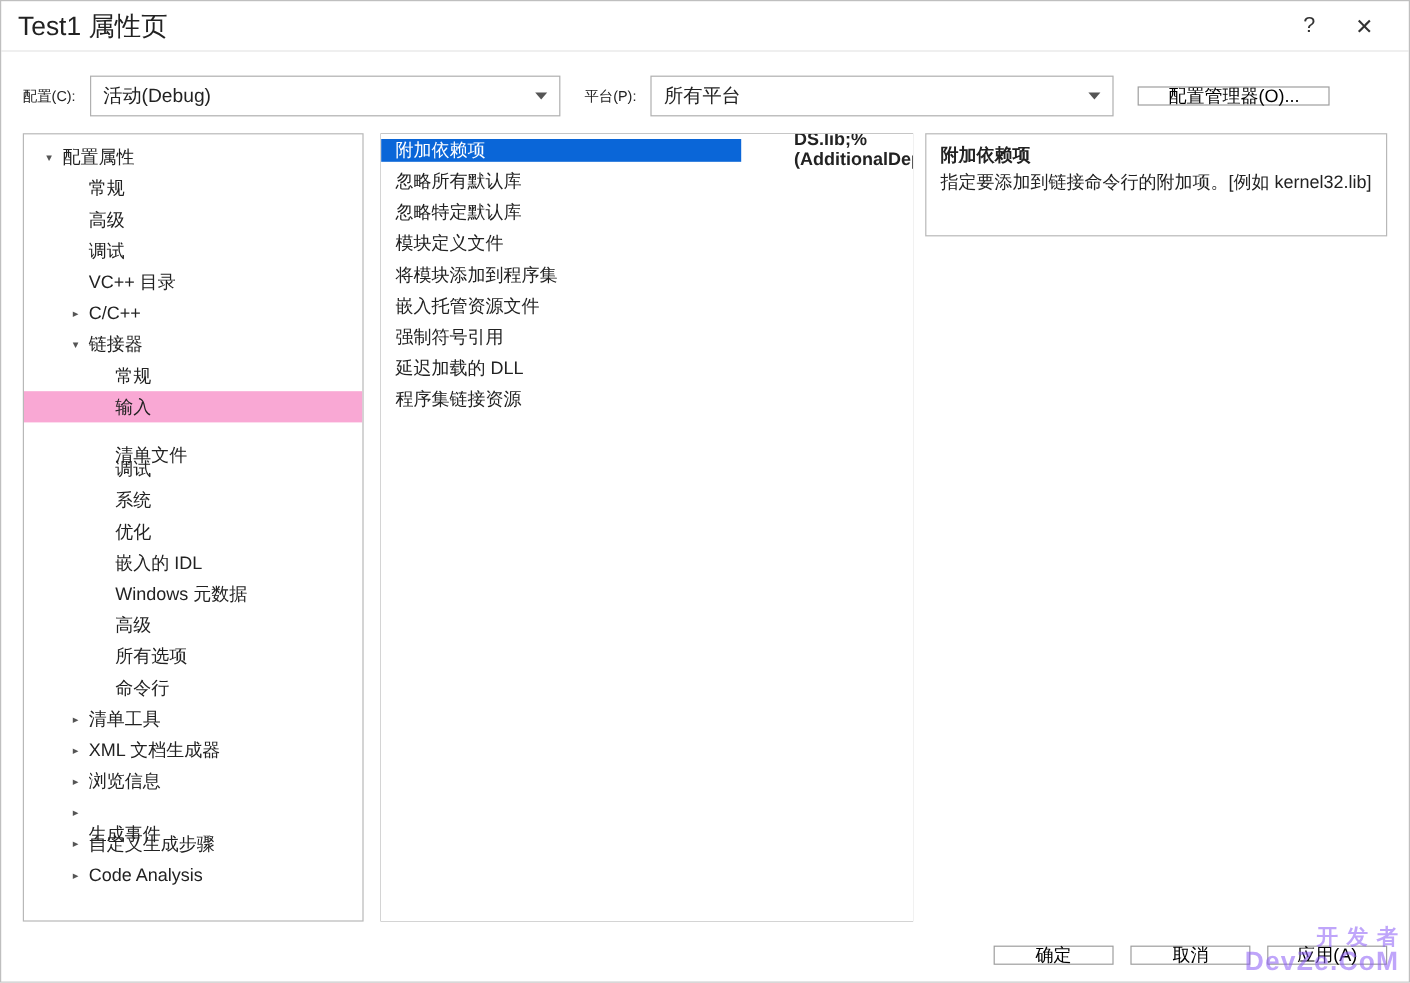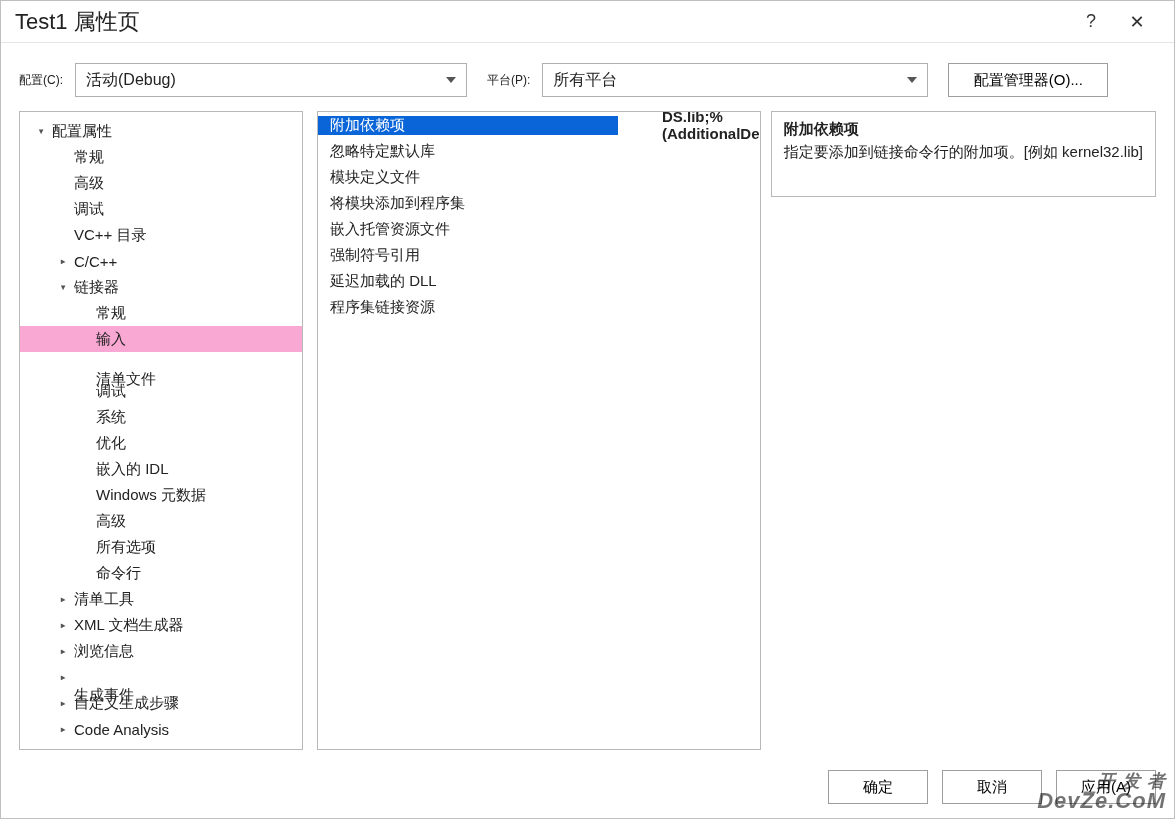--- a/index.html
+++ b/index.html
@@ -52,21 +52,21 @@
     border-left: 5px solid transparent;
     border-right: 5px solid transparent;
     border-top: 6px solid #555;
     margin-left: 8px;
   }
   .combo.cfg { width: 392px; }
   .combo.plat { width: 386px; }
   .btn {
     border: 1px solid #9e9e9e;
     background: #ffffff;
-    height: 34px;
+    height: 16px;
     padding: 0 18px;
     font-size: 15px;
     display: inline-flex; align-items: center; justify-content: center;
     cursor: pointer;
   }
   .cfg-mgr-btn { margin-left: 12px; width: 160px; }
   .body {
     flex: 1;
     display: flex;
     padding: 0 18px 12px 18px;
@@ -153,22 +153,21 @@
     gap: 14px;
     padding: 8px 18px 14px 18px;
     position: relative;
   }
   .footer .btn { width: 100px; }
   .watermark {
     position: absolute;
     right: 8px; bottom: 6px;
     font-size: 22px;
     font-weight: 600;
-    font-style: italic;
-    color: #000000;
+    color: #8b5cf6;
     opacity: 0.55;
     pointer-events: none;
     line-height: 1;
     text-align: right;
     font-family: "Segoe UI", Arial, sans-serif;
     letter-spacing: 1px;
   }
   .watermark .wm-line1 { font-size: 18px; }
 </style>
 </head>
@@ -302,20 +301,26 @@
           <div class="grid-row sel">
             <div class="grid-label">附加依赖项</div>
             <div class="grid-value">
               <span>DS.lib;%(AdditionalDependencies)</span>
               <div class="dd-btn">
                 <div class="chev"></div>
               </div>
             </div>
           </div>
           <div class="grid-row">
+            <div class="grid-label">忽略所有默认库</div>
+            <div class="grid-value">
+              <span></span>
+            </div>
+          </div>
+          <div class="grid-row">
             <div class="grid-label">忽略特定默认库</div>
             <div class="grid-value">
               <span></span>
             </div>
           </div>
           <div class="grid-row">
             <div class="grid-label">模块定义文件</div>
             <div class="grid-value">
               <span></span>
             </div>

